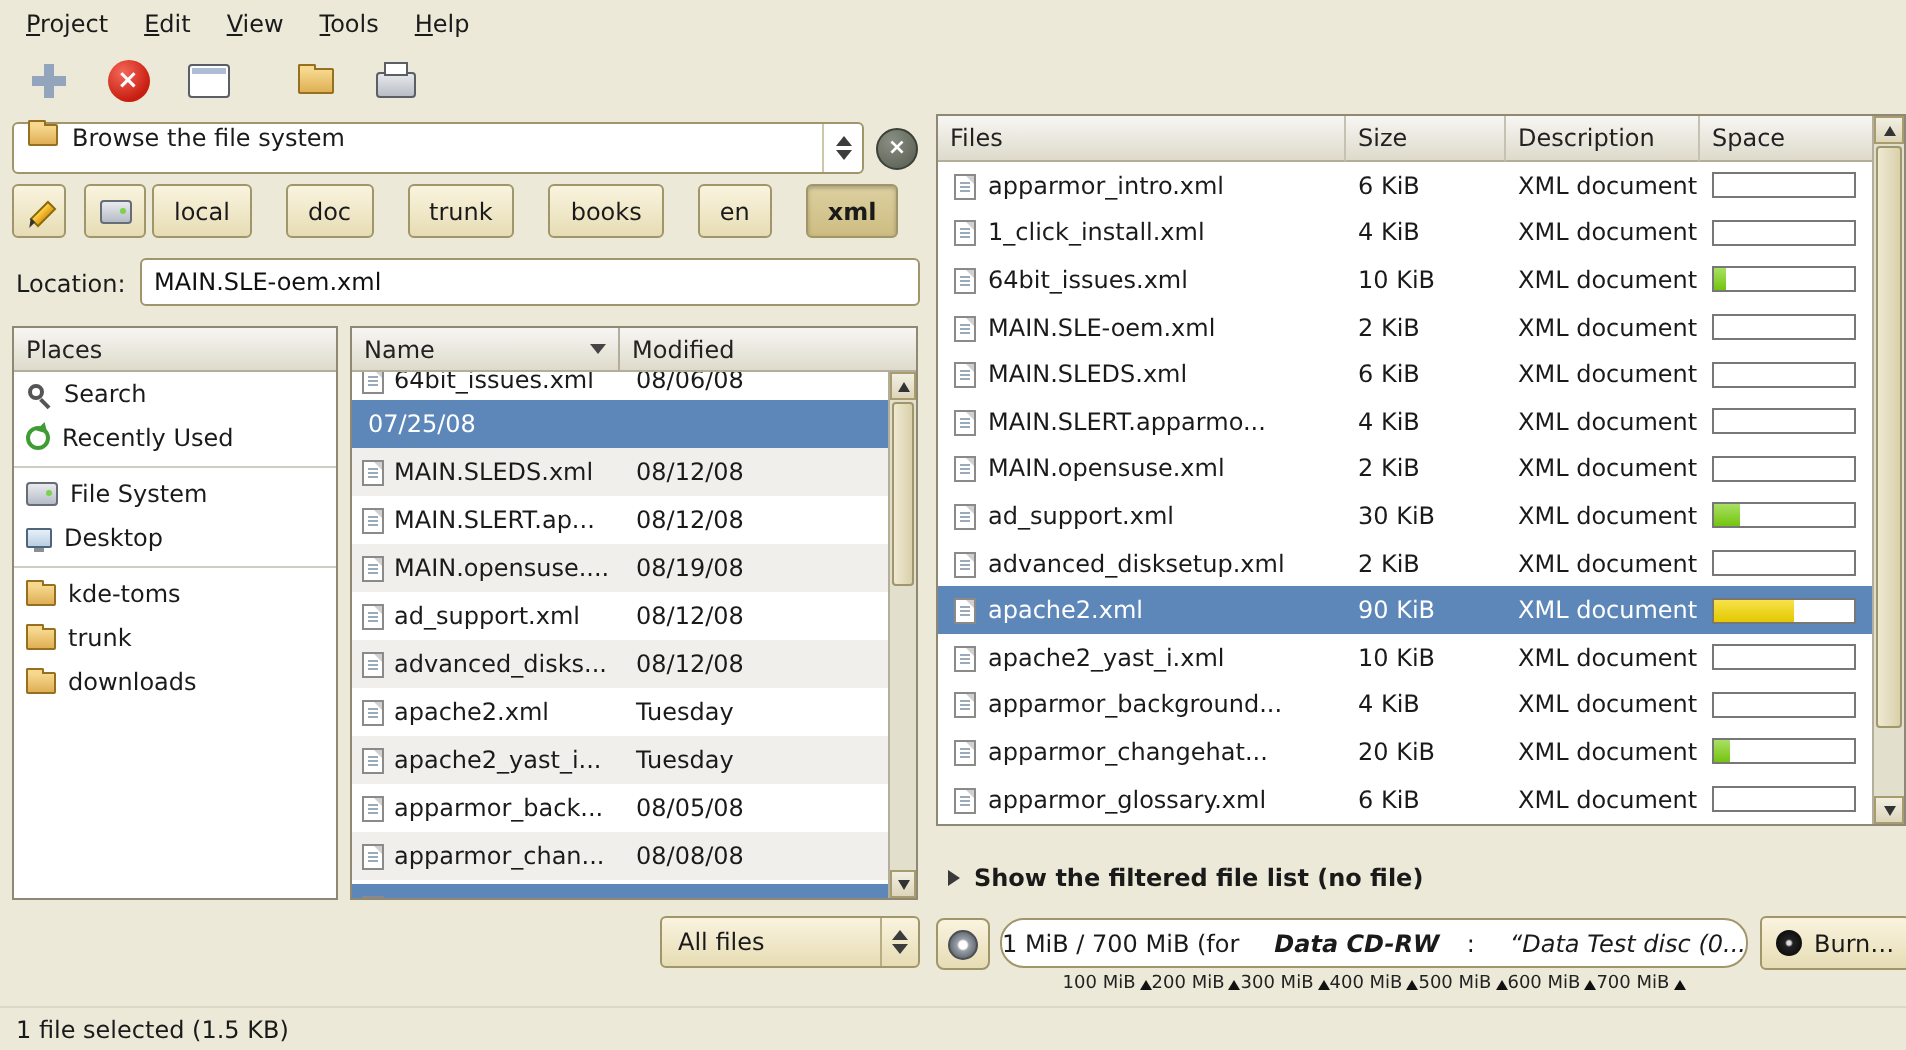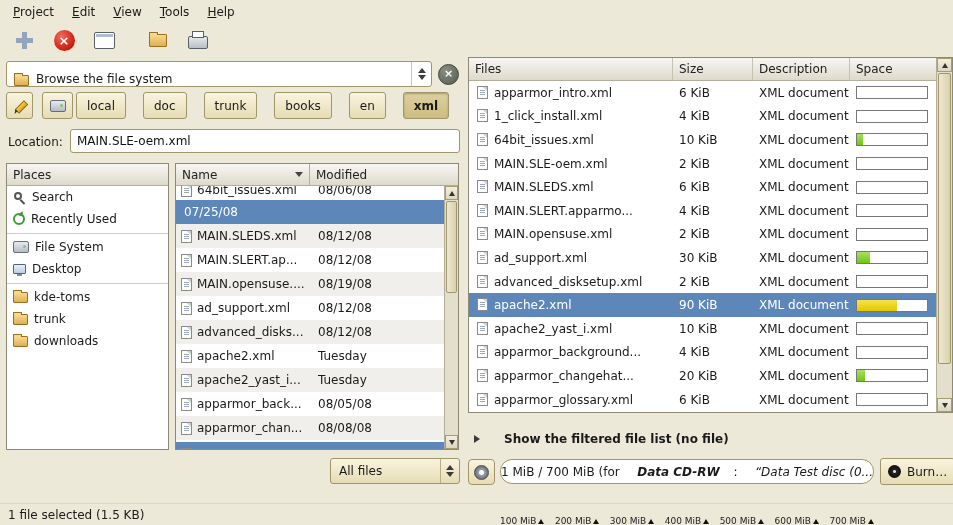--- a/index.html
+++ b/index.html
@@ -34,21 +34,21 @@
           border-radius:1px;position:relative}
   .folder::before{content:"";position:absolute;left:-1px;top:-3px;width:7px;height:2px;
           background:#f6d88e;border:1px solid #96701f;border-bottom:none;border-radius:1px 1px 0 0}
   .folder.sm{width:13px;height:9px}
   .t-print{width:18px;height:11px;background:linear-gradient(#e6e8eb,#b9bec6);border:1px solid #5a5f66;
            border-radius:2px;position:relative;margin-top:5px}
   .t-print::before{content:"";position:absolute;left:3px;top:-6px;width:10px;height:5px;background:#fff;border:1px solid #5a5f66}
 
   
   .mode-combo{position:absolute;left:6px;top:61px;width:426px;height:26px;background:#fff;
-              border:1px solid #a1966b;border-radius:3px;display:flex;align-items:flex-end;box-sizing:border-box}
+              border:1px solid #a1966b;border-radius:3px;display:flex;align-items:flex-start;box-sizing:border-box}
   .mode-combo>.ic{margin:0 7px}
   .mode-spin{margin-left:auto;width:19px;align-self:stretch;border-left:1px solid #cdc6ab;
              display:flex;flex-direction:column;align-items:center;justify-content:center;gap:2px}
   .arr-up{width:0;height:0;border-left:4px solid transparent;border-right:4px solid transparent;border-bottom:5px solid #3c3c3c}
   .arr-dn{width:0;height:0;border-left:4px solid transparent;border-right:4px solid transparent;border-top:5px solid #3c3c3c}
   .close-btn{position:absolute;left:438px;top:64px;width:19px;height:19px;border-radius:50%;
              background:radial-gradient(circle at 35% 30%,#8a8f84,#565b50);border:1px solid #3c4037;
              color:#fff;text-align:center;line-height:18px;font-size:11px;font-weight:bold}
   .close-btn::before{content:"×"}
 
@@ -142,51 +142,51 @@
   
   .proj{position:absolute;left:468px;top:57px;width:485px;height:356px;background:#fff;
         border:1px solid #8e8875;box-sizing:border-box}
   .proj-header{display:flex;height:23px;width:calc(100% - 15px);box-sizing:border-box}
   .ph{display:flex;align-items:center;padding:0 6px;box-sizing:border-box;
       border-right:1px solid #c6c2b2;border-bottom:1px solid #b3ae9c}
   .ph-files{width:204px}.ph-size{width:80px}.ph-desc{width:97px}.ph-space{width:87px;border-right:none}
   .proj-rows{width:calc(100% - 15px);overflow:hidden;position:relative}
   .prow{height:23.6px;display:flex;align-items:center}
   .prow.sel{background:#5d87b9;color:#fff}
-  .pc-files{width:204px;display:flex;align-items:flex-start;gap:6px;padding-left:8px;box-sizing:border-box;
+  .pc-files{width:204px;display:flex;align-items:flex-end;gap:6px;padding-left:8px;box-sizing:border-box;
             overflow:hidden;white-space:nowrap}
   .pc-size{width:80px;padding-left:6px;box-sizing:border-box}
   .pc-desc{width:97px;padding-left:6px;box-sizing:border-box;white-space:nowrap;overflow:hidden}
   .pc-space{width:87px;display:flex;align-items:center;padding:0 6px;box-sizing:border-box}
   .bar{width:72px;height:13px;border:1px solid #777;background:#fff;box-sizing:border-box;display:block}
   .bar-fill{height:100%;display:block;width:0}
   .bar-fill.green{background:linear-gradient(#a8e063,#74c410)}
   .bar-fill.yellow{background:linear-gradient(#f7e24a,#e3c800)}
   .proj-scroll{position:absolute;right:0;top:0;bottom:0;width:15px;border-left:1px solid #b3ae9c;background:#e3dfcd}
 
   
-  .expander{position:absolute;left:474px;top:432px;display:flex;align-items:center;gap:24px;font-weight:bold}
+  .expander{position:absolute;left:474px;top:432px;display:flex;align-items:center;gap:7px;font-weight:bold}
   .exp-arrow{width:0;height:0;border-top:4px solid transparent;border-bottom:4px solid transparent;border-left:6px solid #3a3a3a}
 
   .media-btn{position:absolute;left:468px;top:459px;width:27px;height:26px;box-sizing:border-box;
              border:1px solid #a1956a;border-radius:4px;background:linear-gradient(#faf4df,#e6dcb4);
              display:flex;align-items:center;justify-content:center}
   .i-disc{width:15px;height:15px;border-radius:50%;border:1px solid #4a4f55;box-sizing:border-box;
           background:radial-gradient(circle,#ffffff 0 2px,#9aa0a8 3px,#62686f 7px)}
   .pill{position:absolute;left:500px;top:459px;width:374px;height:25px;box-sizing:border-box;
         border:1px solid #a1966b;border-radius:12px;background:#fff;display:flex;align-items:center;
         justify-content:space-between;overflow:hidden;white-space:nowrap}
   .pill span{white-space:pre}
   .pill .media{font-weight:bold;font-style:italic}
   .pill .disc{font-style:italic}
   .burn-btn{position:absolute;left:880px;top:458px;width:75px;height:27px;box-sizing:border-box;
             border:1px solid #a1956a;border-radius:3px;background:linear-gradient(#faf4df,#e6dcb4);
             display:flex;align-items:center;gap:6px;padding-left:7px}
   .i-burn{width:13px;height:13px;border-radius:50%;background:radial-gradient(circle,#dddddd 0 1px,#222222 2px,#111111 6px)}
-  .scale{position:absolute;left:500px;top:516px;width:374px;display:flex;justify-content:space-between}
+  .scale{position:absolute;left:500px;top:487px;width:374px;display:flex;justify-content:center}
   .tick{display:flex;align-items:center;gap:2px;font-size:9px;color:#222}
   .tick-arrow{width:0;height:0;border-left:3px solid transparent;border-right:3px solid transparent;border-bottom:5px solid #111}
 
   
   .statusbar{position:absolute;left:0;bottom:0;width:100%;height:22px;display:flex;align-items:center;
              padding-left:8px;box-sizing:border-box;border-top:1px solid #dcd8c8}
 </style>
 </head>
 <body>
 

